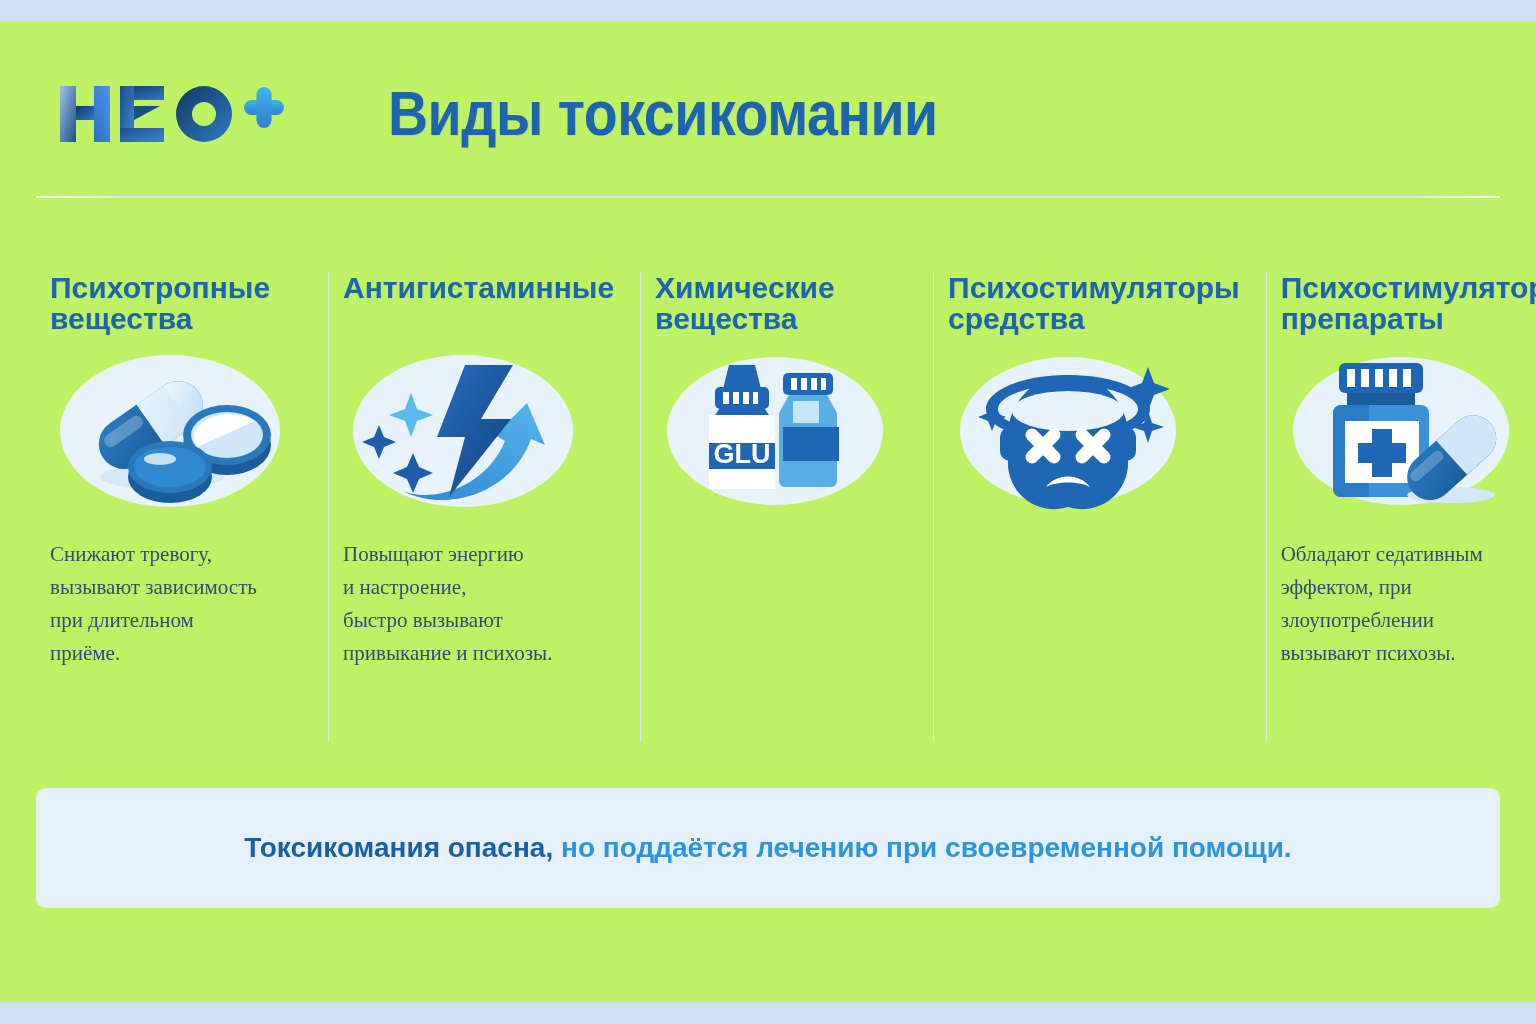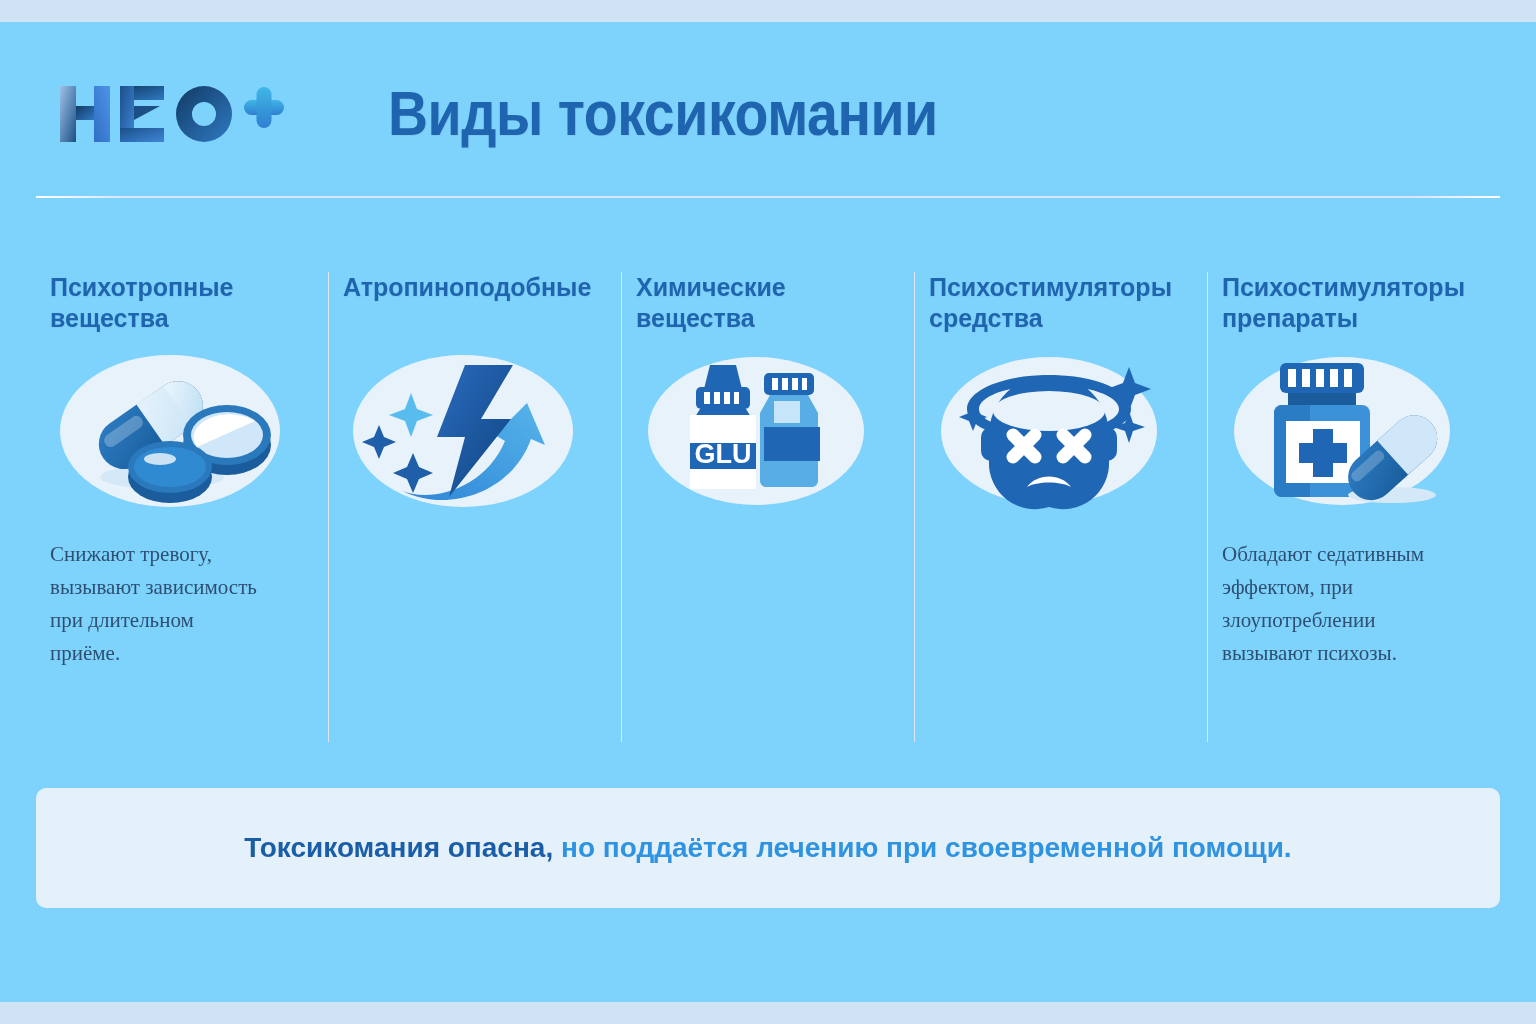--- a/index.html
+++ b/index.html
@@ -3,21 +3,21 @@
 <meta charset="utf-8">
 <style>
   html,body{margin:0;padding:0;}
   body{
     width:1536px;height:1024px;
     background:#ffffff;
     font-family:"Liberation Sans", sans-serif;
     overflow:hidden;
     position:relative;
   }
-  .page{position:absolute;inset:0;background:#7dd3fc;}
+  .page{position:absolute;inset:0;background:#bef264;}
 
   
   .band-top{position:absolute;left:0;top:0;width:1536px;height:22px;background:#cfe3f5;}
   .band-bottom{position:absolute;left:0;bottom:0;width:1536px;height:22px;background:#cfe3f5;}
 
   
   .header{position:absolute;left:0;top:22px;width:1536px;height:166px;}
   .logo{position:absolute;left:48px;top:48px;width:236px;height:72px;}
   .title{
     position:absolute;left:388px;top:56px;width:1000px;
@@ -29,21 +29,21 @@
     text-shadow:1px 1px 0 rgba(120,150,190,.18);
   }
   .hrule{position:absolute;left:36px;top:196px;width:1464px;height:2px;
     background:linear-gradient(to right,#ffffff 0%,#d7e6f4 6%,#d7e6f4 94%,#ffffff 100%);}
 
   
   .cols{position:absolute;left:36px;top:272px;width:1464px;height:470px;display:flex;}
   .col{position:relative;flex:1 1 0;padding:0 26px 0 14px;box-sizing:border-box;}
   .col + .col{border-left:1.6px solid #dbe8f4;}
   .col-title{
-    font-size:25px;line-height:31px;font-weight:700;color:#1f64ae;
+    font-size:30px;line-height:31px;font-weight:700;color:#1f64ae;
     font-family:"Liberation Sans Narrow","Liberation Sans",sans-serif;
     letter-spacing:0px;margin:0 0 6px 0;min-height:66px;
     text-shadow:.5px .5px 0 rgba(120,150,190,.15);
   }
   .icon-wrap{height:180px;display:flex;align-items:center;justify-content:flex-start;
     padding-left:2px;}
   .col-desc{
     font-size:21px;line-height:33px;color:#2e4f72;font-weight:400;
     font-family:Liberation Serif, serif;
     white-space:pre-line;margin-top:14px;
@@ -160,21 +160,21 @@
           <ellipse cx="108" cy="110" rx="16" ry="6" fill="#ffffff" opacity=".75"></ellipse>
         </svg>
       </div>
       <div class="col-desc">Снижают тревогу,
 вызывают зависимость
 при длительном
 приёме.</div>
     </div>
 
     <div class="col">
-      <div class="col-title" style="white-space:pre-line">Атропиноподобные</div>
+      <div class="col-title" style="white-space:pre-line">Антигистаминные</div>
       <div class="icon-wrap">
         <svg width="250" height="170" viewBox="0 0 250 170">
           <defs>
             <linearGradient id="bolt" x1="0" y1="0" x2="1" y2="1">
               <stop offset="0" stop-color="#2a6cc0"></stop>
                 <stop offset="1" stop-color="#10447e"></stop>
             </linearGradient>
             <linearGradient id="arr" x1="0" y1="1" x2="1" y2="0">
               <stop offset="0" stop-color="#2f86d6"></stop>
                 <stop offset="1" stop-color="#56b4ea"></stop>
@@ -184,20 +184,24 @@
 
           <path d="M58 142 C86 154 140 140 160 92 L150 86 L182 54 L200 96 L186 90 C166 146 100 164 58 142 Z" fill="url(#arr)"></path>
 
           <path d="M120 16 L168 16 L136 70 L166 70 L104 148 L120 88 L92 88 Z" fill="url(#bolt)"></path>
 
           <path d="M66 44 L72 60 L88 66 L72 72 L66 88 L60 72 L44 66 L60 60 Z" fill="#58bdee"></path>
           <path d="M34 76 L39 88 L51 93 L39 98 L34 110 L29 98 L17 93 L29 88 Z" fill="#1f5ea8"></path>
           <path d="M68 104 L74 118 L88 124 L74 130 L68 144 L62 130 L48 124 L62 118 Z" fill="#1f5ea8"></path>
         </svg>
       </div>
+      <div class="col-desc">Повыщают энергию
+и настроение,
+быстро вызывают
+привыкание и психозы.</div>
     </div>
 
     <div class="col">
       <div class="col-title" style="white-space:pre-line">Химические
 вещества</div>
       <div class="icon-wrap">
         <svg width="250" height="170" viewBox="0 0 250 170">
           <ellipse cx="118" cy="82" rx="108" ry="74" fill="#e8f2fb"></ellipse>
 
           <rect x="126" y="24" width="50" height="22" rx="5" fill="#1f66b4"></rect>

